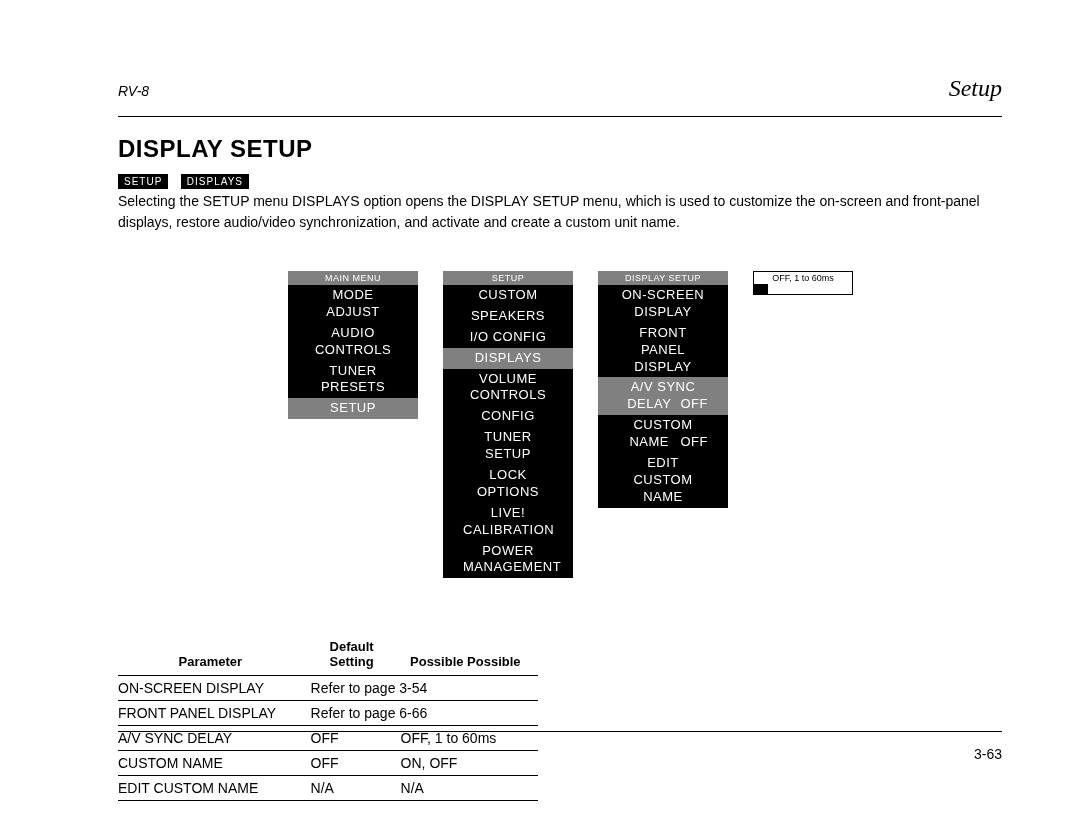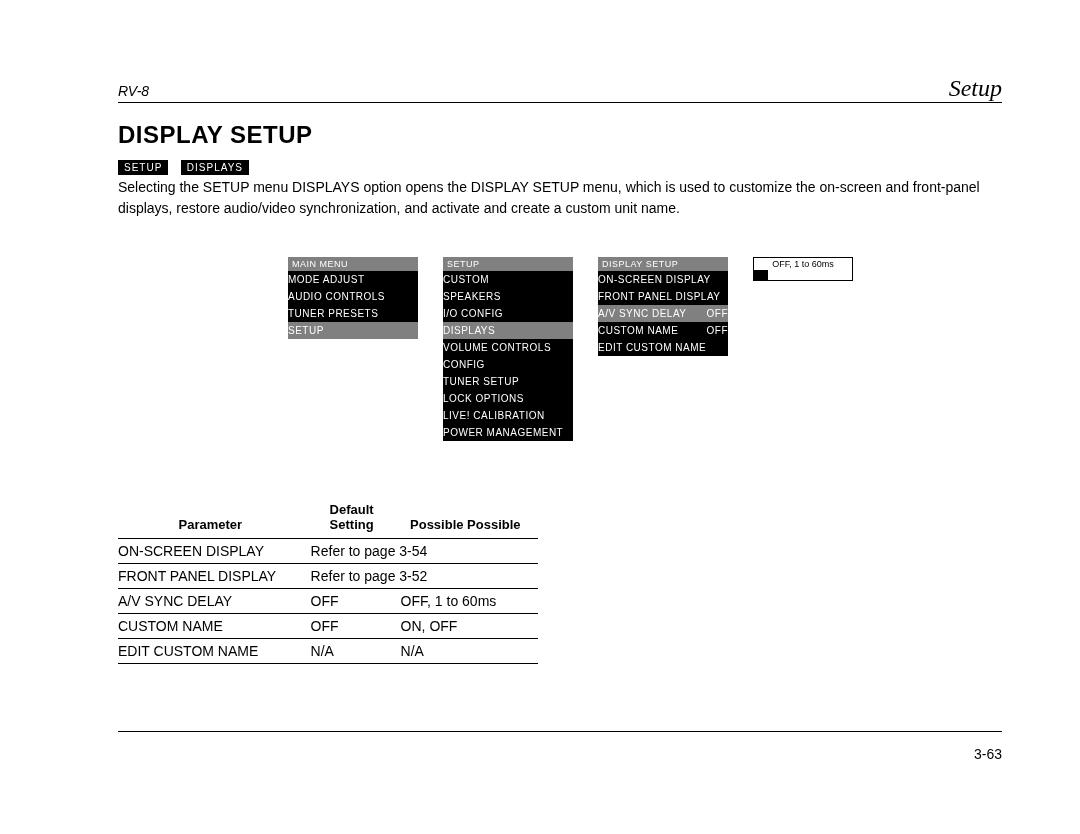--- a/index.html
+++ b/index.html
@@ -10,21 +10,21 @@
     font-family: Arial, Helvetica, sans-serif;
     color: #000;
     position: relative;
     padding: 75px 78px 50px 118px;
   }
   .header-row {
     display: flex;
     justify-content: space-between;
     align-items: baseline;
     border-bottom: 1px solid #000;
-    padding-bottom: 0;
+    padding-bottom: 14px;
     margin-bottom: 18px;
   }
   .model { font-style: italic; font-size: 14px; }
   .section-title { font-style: italic; font-size: 24px; font-family: Georgia, 'Times New Roman', serif; }
   .page-heading { font-size: 24px; font-weight: bold; letter-spacing: 0.5px; margin-bottom: 8px; }
   .breadcrumb { margin-bottom: 2px; }
   .breadcrumb span {
     display: inline-block;
     background: #000;
     color: #fff;
@@ -41,30 +41,31 @@
     margin-left: 170px;
     margin-bottom: 55px;
     align-items: flex-start;
   }
   .menu-box {
     background: #000;
     color: #fff;
     font-size: 9px;
     width: 130px;
     letter-spacing: 0.5px;
+    text-align: center;
   }
   .menu-header {
     background: #808080;
     color: #fff;
     padding: 2px 4px;
     font-size: 9px;
   }
   .menu-item {
-    padding: 2px 0;
-    font-size: 10px;
+    padding: 2px 20px;
+    font-size: 13px;
     line-height: 1.3;
   }
   .menu-item.sel { background: #808080; }
   .menu-item .val { float: right; }
   .slider-box {
     border: 1px solid #000;
     background: #fff;
     font-size: 9px;
     width: 100px;
     position: relative;
@@ -176,21 +177,21 @@
       <th>Possible Possible</th>
     </tr>
   </thead>
   <tbody id="table-body">
       <tr>
         <td>ON-SCREEN DISPLAY</td>
         <td colspan="2">Refer to page 3-54</td>
       </tr>
       <tr>
         <td>FRONT PANEL DISPLAY</td>
-        <td colspan="2">Refer to page 3-52</td>
+        <td colspan="2">Refer to page 6-66</td>
       </tr>
       <tr>
         <td>A/V SYNC DELAY</td>
         <td>OFF</td>
         <td>OFF, 1 to 60ms</td>
       </tr>
       <tr>
         <td>CUSTOM NAME</td>
         <td>OFF</td>
         <td>ON, OFF</td>

